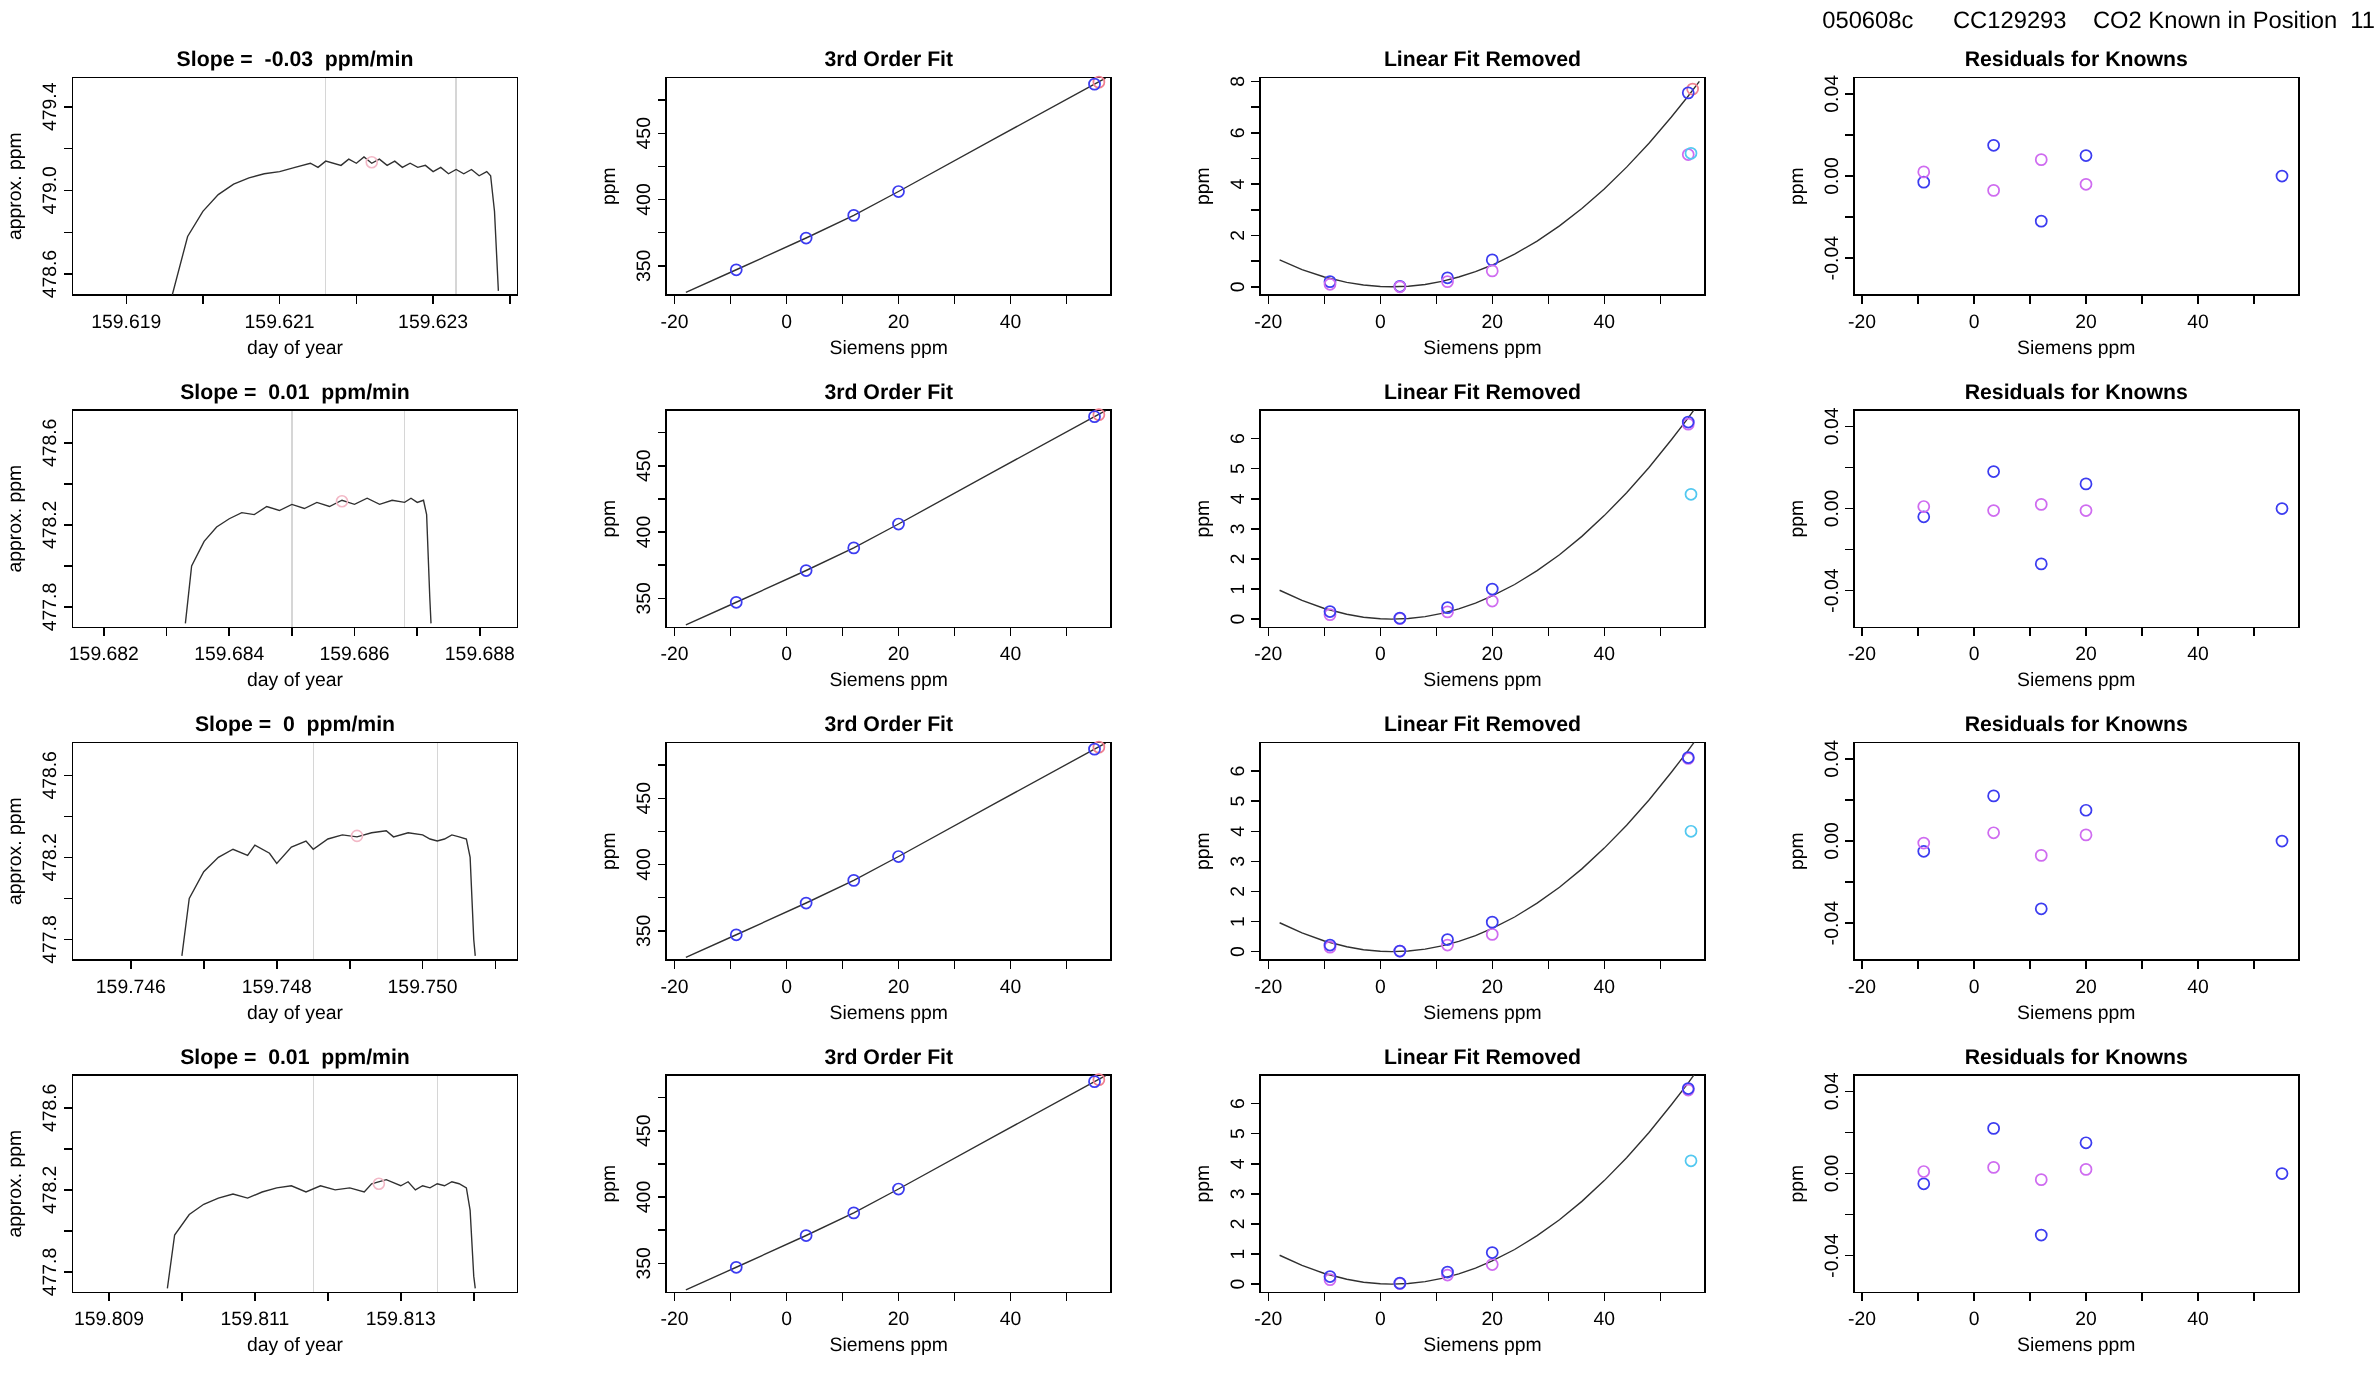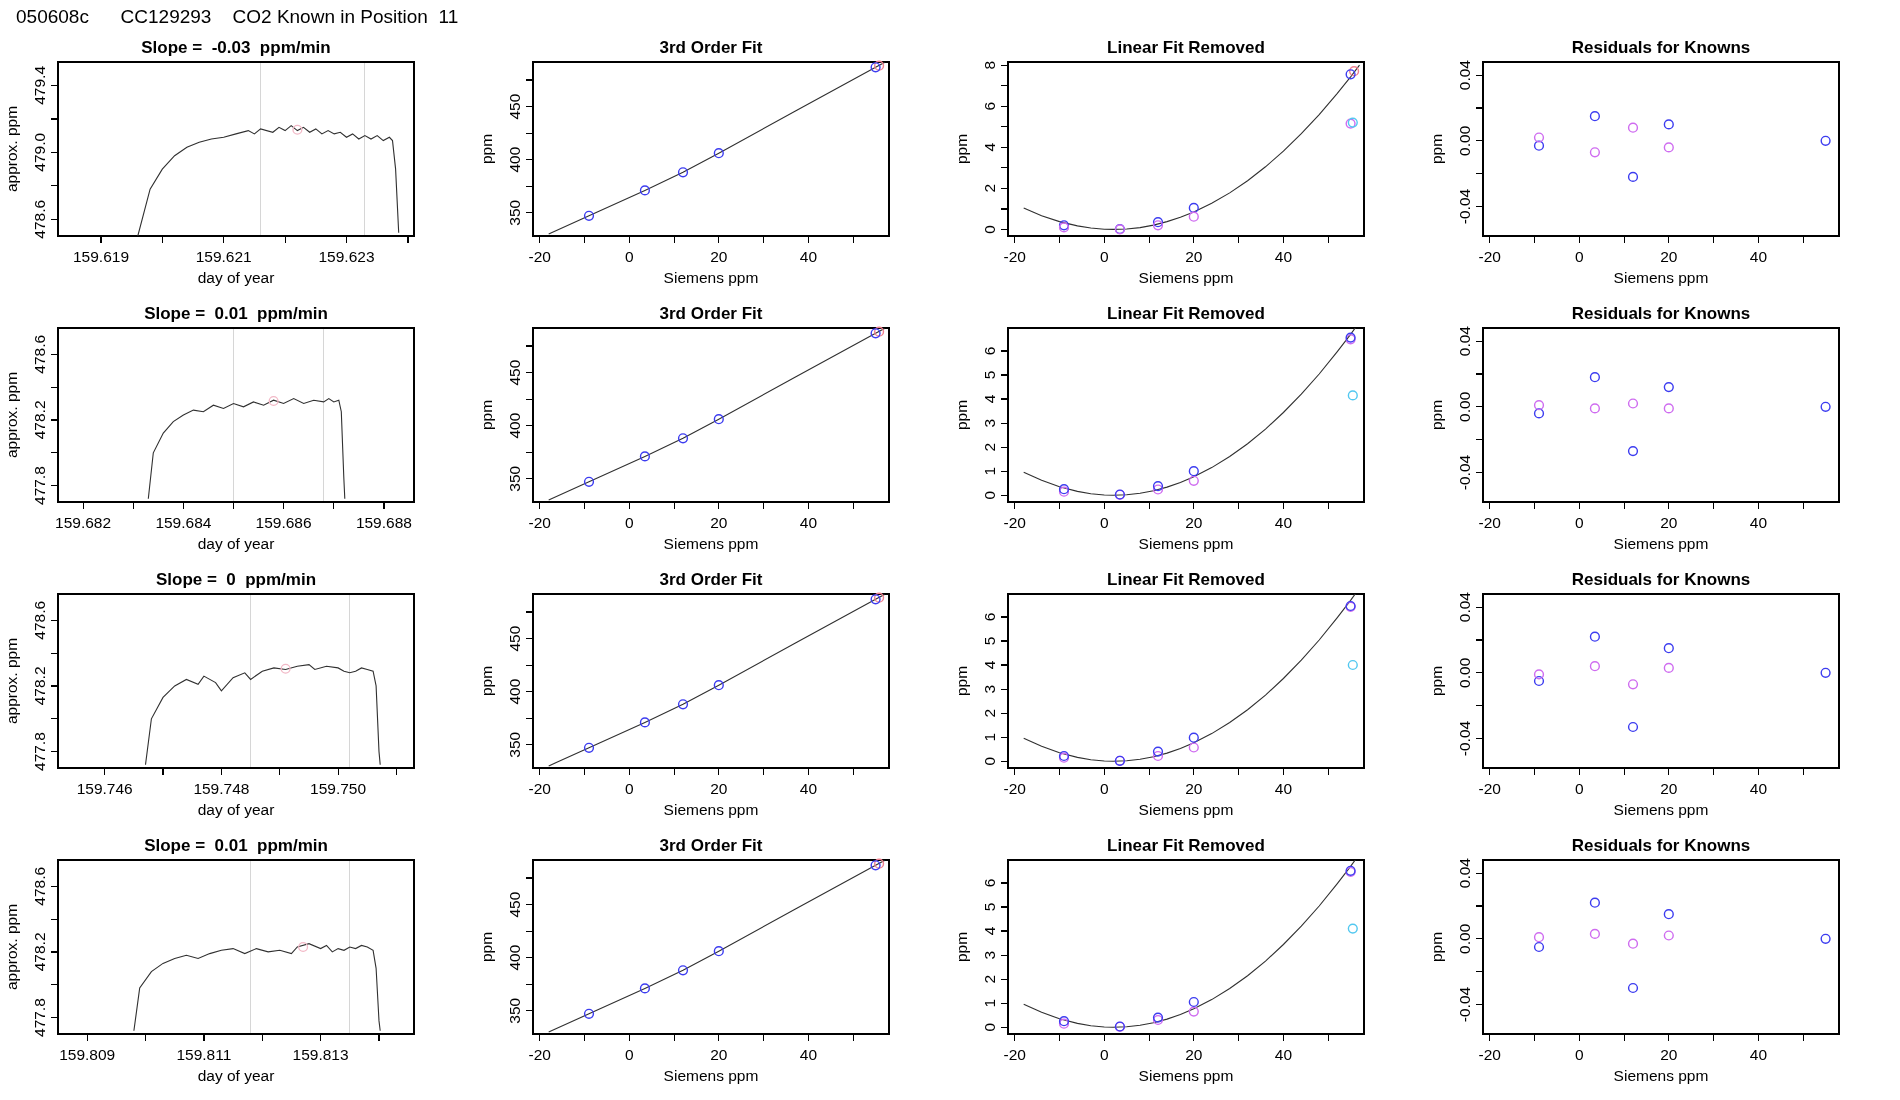--- a/index.html
+++ b/index.html
@@ -1,18 +1,18 @@
 <!DOCTYPE html>
 <html><head>
 <meta charset="utf-8">
 <style>
   html,body{margin:0;padding:0;background:#ffffff;}
   .page{width:1900px;height:1100px;background:#ffffff;overflow:hidden;
         font-family:"Liberation Sans", sans-serif;color:#000;}
-  .main-title{height:32px;line-height:34px;text-align:left;font-size:19px;
+  .main-title{height:32px;line-height:34px;text-align:right;font-size:19px;
               white-space:pre;font-weight:400;padding-left:16px;}
   .grid{display:flex;flex-wrap:wrap;width:1900px;}
   .plot-cell{width:475px;height:266px;position:relative;}
   svg text{font-family:"Liberation Sans", sans-serif;fill:#000;}
 </style>
 </head>
 <body>
 
 <div class="page">
   <div class="main-title">050608c      CC129293    CO2 Known in Position  11</div>

